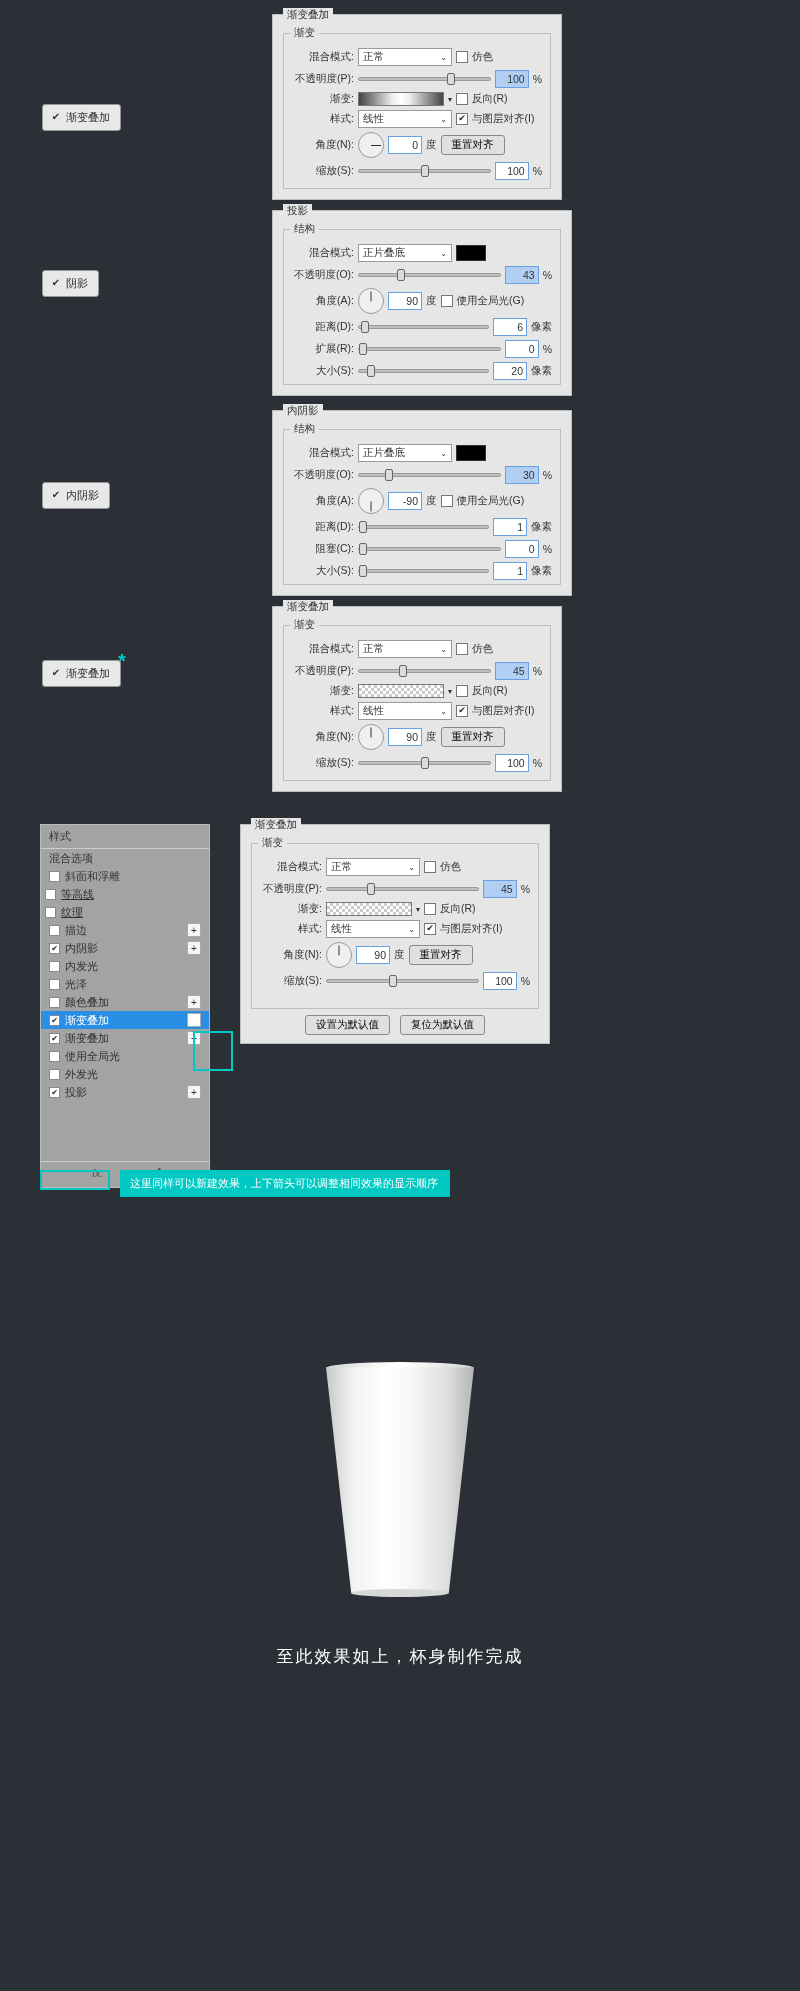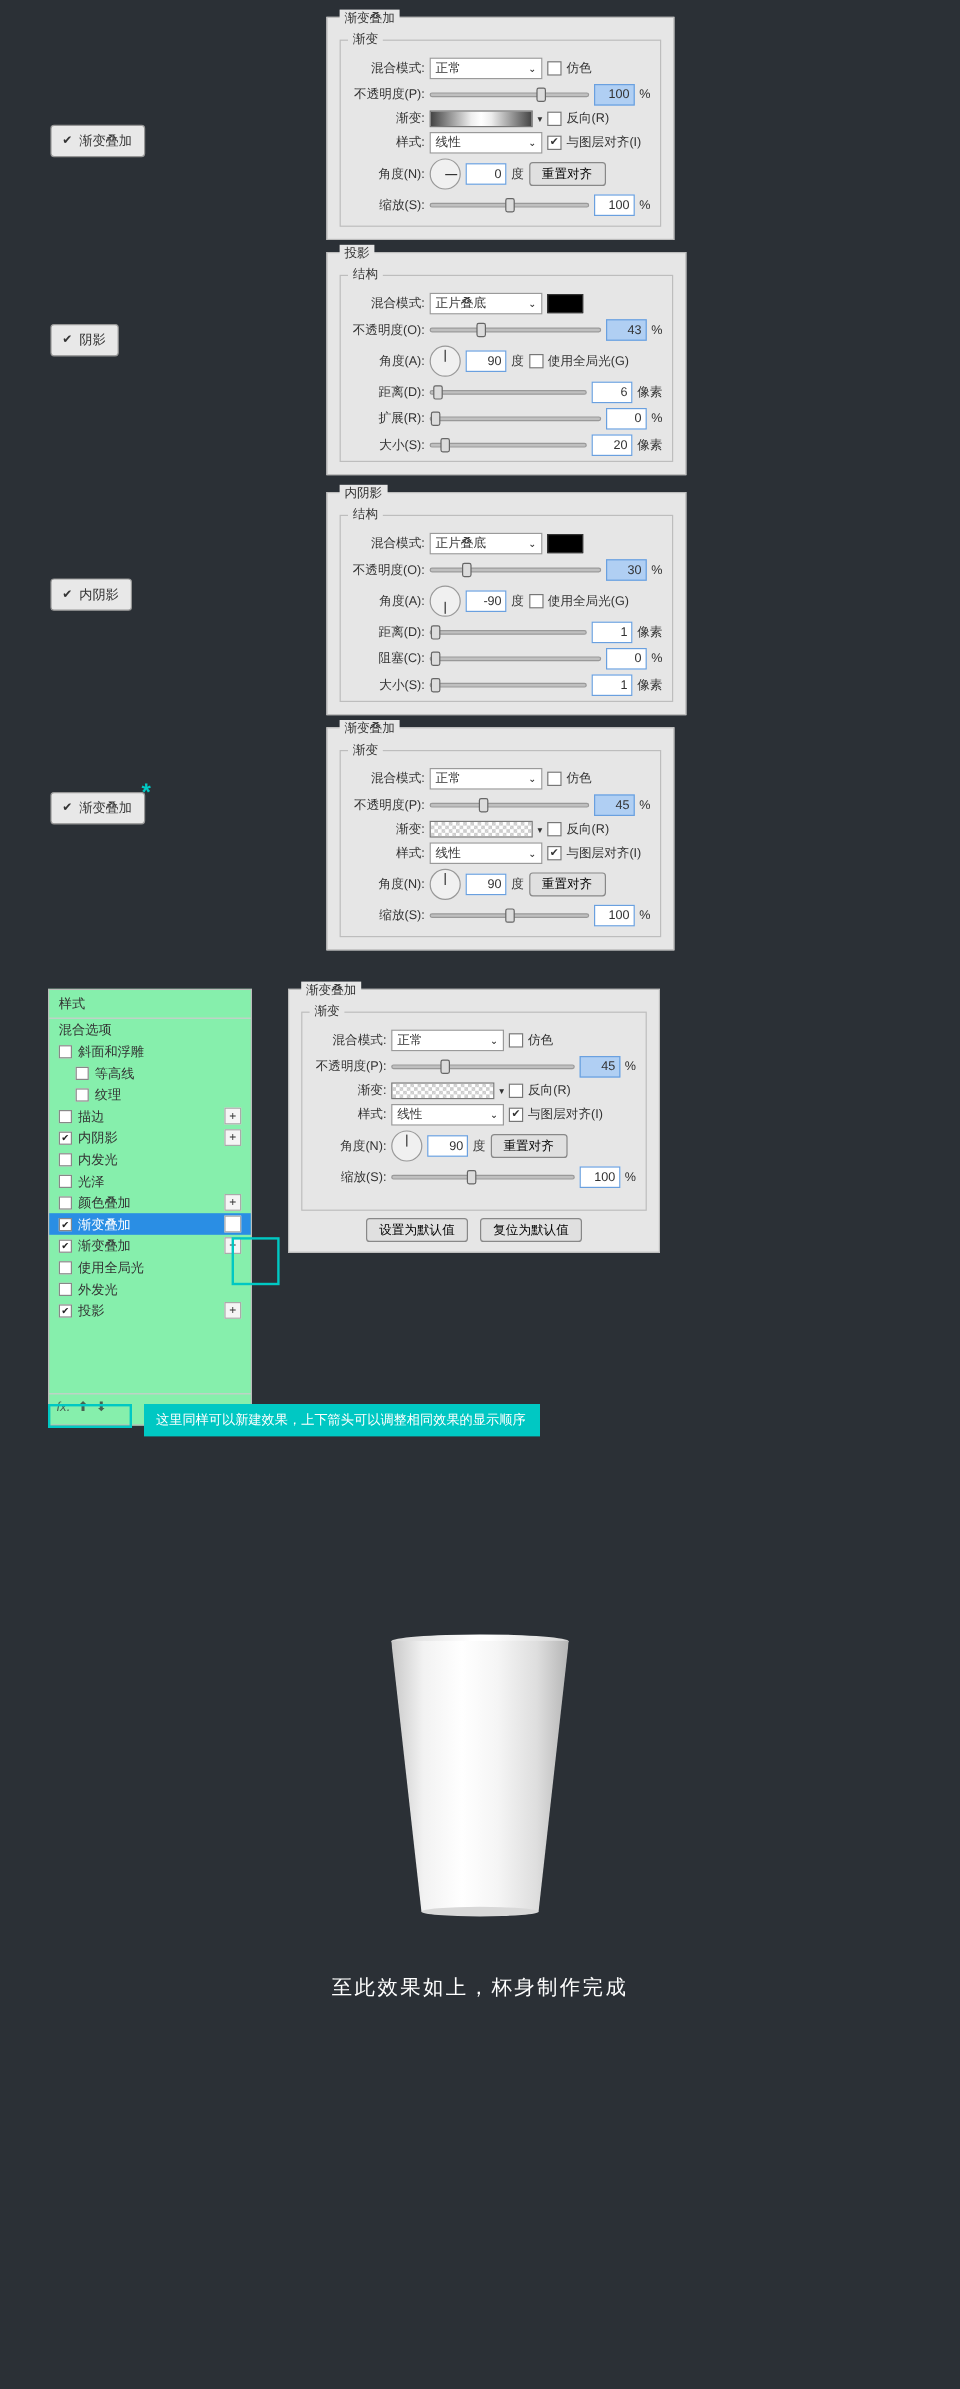--- a/index.html
+++ b/index.html
@@ -60,34 +60,34 @@
   }
   .swatch { width: 56px; height: 16px; border: 1px solid #333; }
   .grad-bar { width: 86px; height: 14px; border: 1px solid #777; }
   .angle-circle { width: 26px; height: 26px; border: 1px solid #999; border-radius: 50%; position: relative; background: #f0f0f0;}
   .angle-needle { position: absolute; left: 50%; top: 50%; width: 10px; height: 1px; background: #333; transform-origin: left center; }
   
   
   .styles-panel {
     position: absolute;
     width: 170px;
-    background: #86efac;
+    background: #a3a3a3;
     border: 1px solid #bbb;
     font-size: 11px;
   }
   .sp-head { padding: 4px 8px; border-bottom: 1px solid #ccc; }
   .sp-item { display: flex; align-items: center; padding: 3px 8px; gap: 5px; border-bottom: 0; height: 18px;}
-  .sp-item.indent { padding-left: 22px; }
+  .sp-item.indent { padding-left: 4px; text-decoration: underline; }
   .sp-cb { width: 11px; height: 11px; border: 1px solid #888; background: #fff; display: inline-flex; align-items: center; justify-content: center;}
   .sp-cb.on::after { content: "✔"; font-size: 8px; color: #222; }
   .sp-item.sel { background: #2a8ee4; color: #fff; }
   .sp-item.sel .sp-cb { background: #fff; }
   .plus { margin-left: auto; width: 14px; height: 14px; border: 1px solid #aaa; background: #f5f5f5; font-size: 10px; display: flex; align-items: center; justify-content: center; cursor: pointer;}
   .sp-bottom { border-top: 1px solid #ccc; padding: 4px 6px; display: flex; gap: 6px; align-items: center;}
-  .sp-bottom span.icn { font-size: 11px; opacity: .75;}
+  .sp-bottom span.icn { font-size: 11px; opacity: .75; margin-left: 45px;}
   
   .callout { position: absolute; background: #00c8c3; color: #fff; font-size: 11px; padding: 6px 10px; }
   .callout-box { position: absolute; border: 2px solid #00c8c3; }
   
   .final-text { position: absolute; color: #fff; font-size: 17px; left: 50%; transform: translateX(-50%); letter-spacing: 2px;}
   
   .cup {
     position: absolute; left: 50%; transform: translateX(-50%);
     width: 148px; height: 230px;
   }

